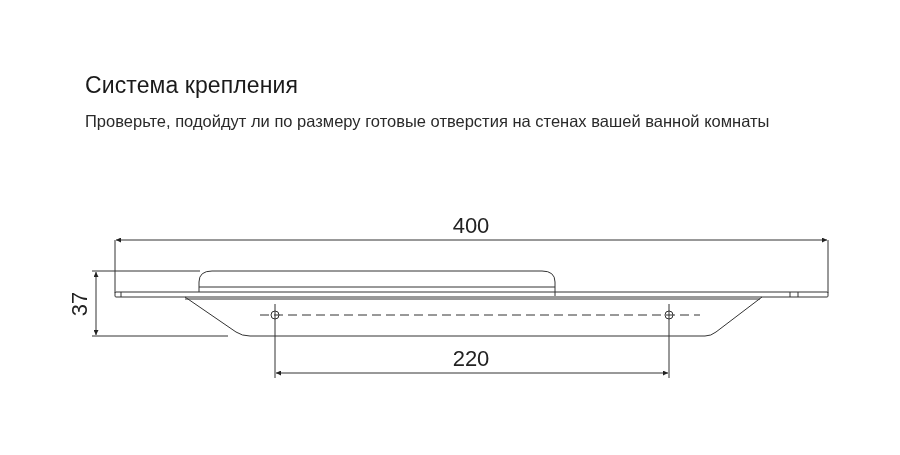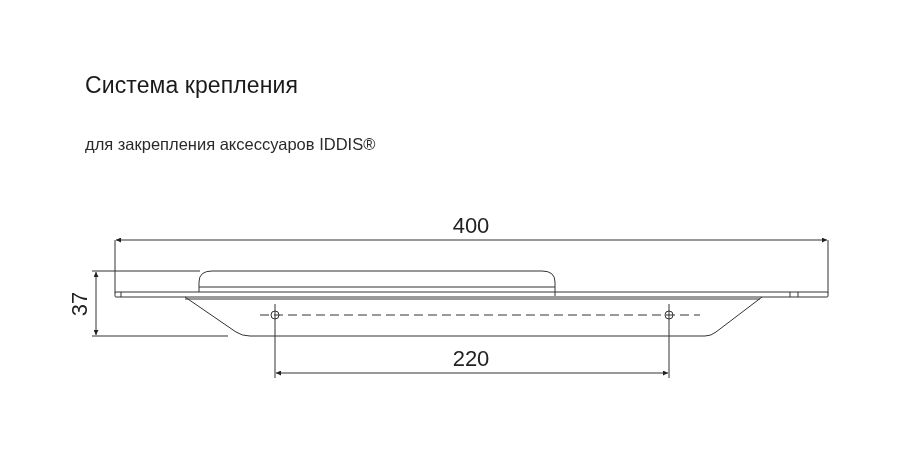--- a/index.html
+++ b/index.html
@@ -24,22 +24,21 @@
     .dim-text {
       font-family: "Liberation Sans", "DejaVu Sans", sans-serif;
       font-size: 22px; fill: #222;
     }
   </style>
 </head>
 <body>
 
 <h1 class="title">Система крепления</h1>
 <p class="desc">
-  <br>
-  <span>для закрепления аксессуаров IDDIS®</span>
+  <span>Проверьте, подойдут ли по размеру готовые отверстия на стенах вашей ванной комнаты</span><br>
 </p>
 
 <svg class="drawing" width="900" height="455" viewBox="0 0 900 455" xmlns="http://www.w3.org/2000/svg">
   <defs>
     <marker id="arrow" viewBox="0 0 10 10" refX="10" refY="5" markerWidth="7" markerHeight="5" orient="auto-start-reverse">
       <path d="M0,0 L10,5 L0,10 z" fill="#222"></path>
     </marker>
   </defs>
 
   <g stroke="#333" stroke-width="1" fill="none">

